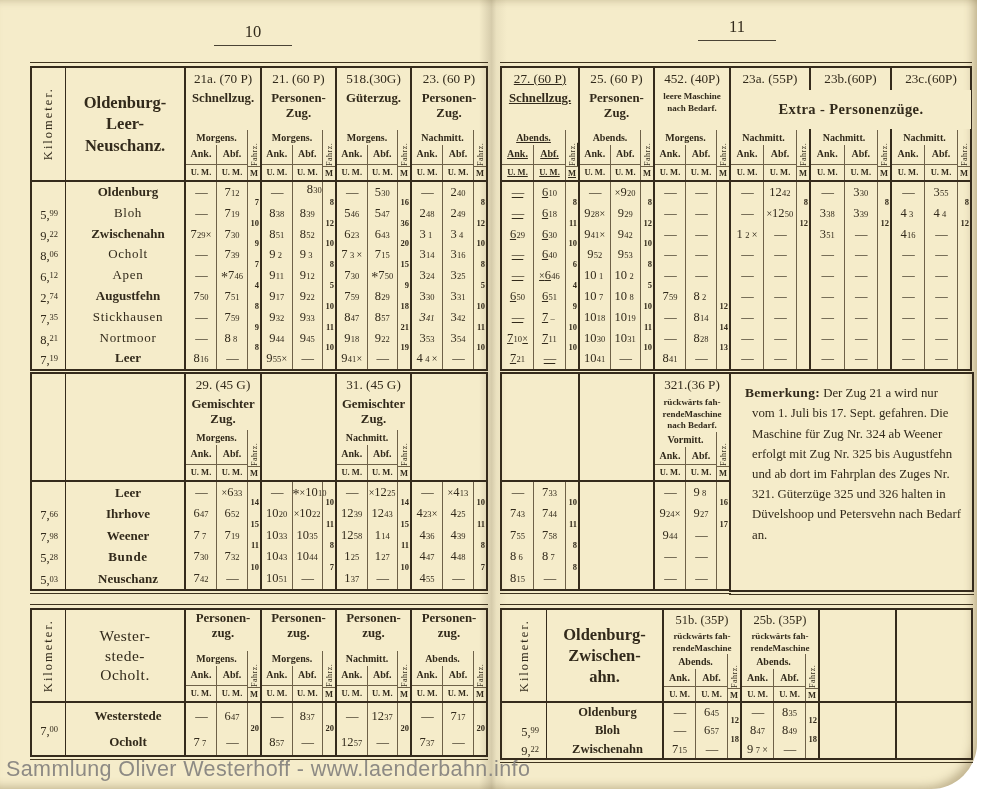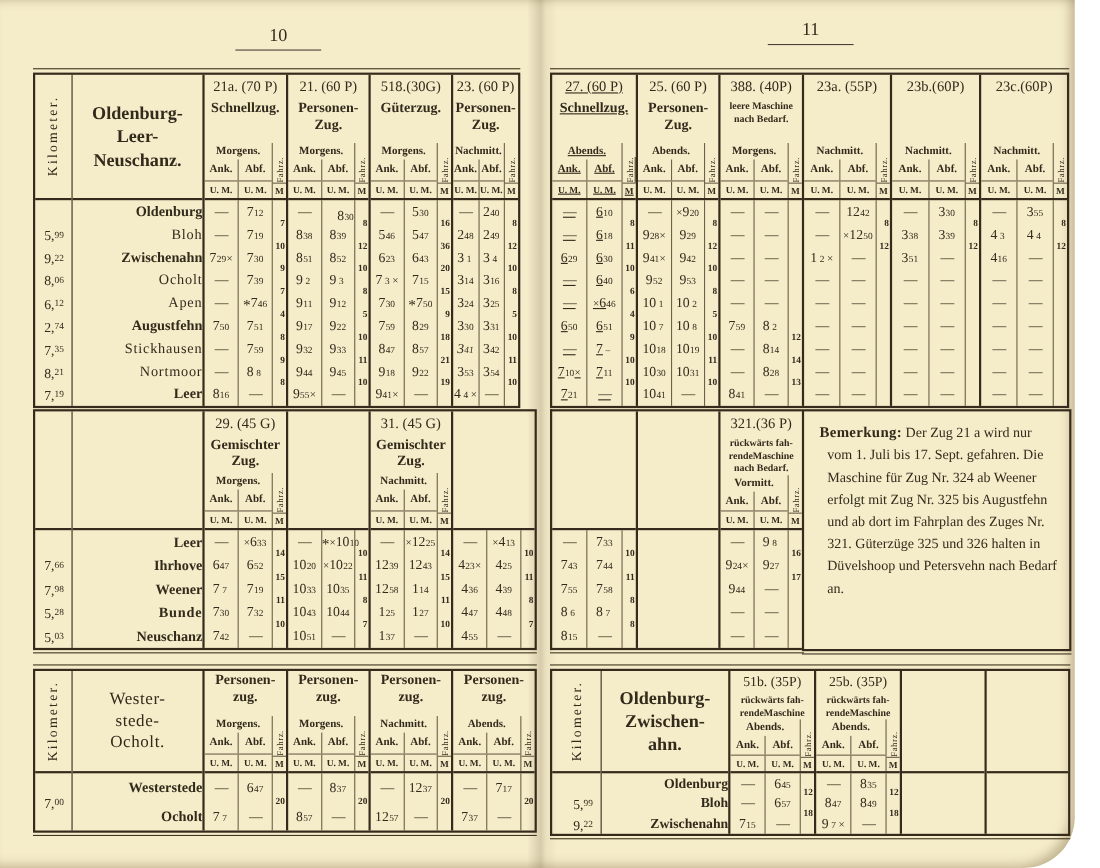--- a/index.html
+++ b/index.html
@@ -56,21 +56,21 @@
   .fzv{position:absolute;right:1px;font-size:8.5px;font-weight:600;line-height:13px;}
   .cell{text-align:center;white-space:nowrap;overflow:visible;font-size:12.5px;}
   .hh{font-size:12.5px;}
   .mm{font-size:8.5px;display:inline-block;min-width:9px;text-align:center;}
   .dash{letter-spacing:-1px;}
   .x{font-size:10px;}
   .st{font-size:14px;vertical-align:-3px;}
   .kmcell{text-align:right;padding-right:7px;box-sizing:border-box;white-space:nowrap;}
   .kint{font-size:12.5px;}
   .kdec{font-size:8.5px;vertical-align:2.5px;}
-  .scell{text-align:right;padding-left:6px;font-size:13px;white-space:nowrap;overflow:hidden;box-sizing:border-box;}
+  .scell{text-align:center;padding-left:6px;font-size:13px;white-space:nowrap;overflow:hidden;box-sizing:border-box;}
   .scell.bold{font-weight:bold;}
   .scell.reg{letter-spacing:.7px;}
   .compact .scell{font-size:12.5px;}
   .compact .train{height:20px;line-height:20px;font-size:12.5px;}
 
   .banner{position:absolute;left:731px;top:90px;width:240px;height:39px;z-index:3;background:#f5ecca;
           display:flex;align-items:center;justify-content:center;font-weight:bold;font-size:14.5px;letter-spacing:.4px;}
   .bem{position:absolute;left:729px;top:372px;width:245px;height:220px;z-index:2;box-sizing:border-box;
        border:2.3px solid #352b1c;padding:8px 10px 0 14px;font-size:12.8px;line-height:1.58;}
   .bem::after{content:"";position:absolute;left:-2px;right:-2px;bottom:-5px;border-bottom:1.4px solid #40351f;}
@@ -216,21 +216,21 @@
             <div class="cell" style="line-height: 20.8px; height: 20.8px;"><span class="hh">8</span><span class="mm">38</span></div>
             <div class="cell" style="line-height: 20.8px; height: 20.8px;"><span class="hh">8</span><span class="mm">51</span></div>
             <div class="cell" style="line-height: 20.8px; height: 20.8px;"><span class="hh">9</span><span class="mm">2</span></div>
             <div class="cell" style="line-height: 20.8px; height: 20.8px;"><span class="hh">9</span><span class="mm">11</span></div>
             <div class="cell" style="line-height: 20.8px; height: 20.8px;"><span class="hh">9</span><span class="mm">17</span></div>
             <div class="cell" style="line-height: 20.8px; height: 20.8px;"><span class="hh">9</span><span class="mm">32</span></div>
             <div class="cell" style="line-height: 20.8px; height: 20.8px;"><span class="hh">9</span><span class="mm">44</span></div>
             <div class="cell" style="line-height: 20.8px; height: 20.8px;"><span class="hh">9</span><span class="mm">55</span><span class="x">×</span></div>
           </div>
           <div class="bcol b">
-            <div class="cell" style="line-height: 29px; height: 20.8px; padding-left: 14px;"><span class="hh">8</span><span class="mm">30</span></div>
+            <div class="cell" style="line-height: 14px; height: 20.8px; padding-left: 14px;"><span class="hh">8</span><span class="mm">30</span></div>
             <div class="cell" style="line-height: 20.8px; height: 20.8px;"><span class="hh">8</span><span class="mm">39</span></div>
             <div class="cell" style="line-height: 20.8px; height: 20.8px;"><span class="hh">8</span><span class="mm">52</span></div>
             <div class="cell" style="line-height: 20.8px; height: 20.8px;"><span class="hh">9</span><span class="mm">3</span></div>
             <div class="cell" style="line-height: 20.8px; height: 20.8px;"><span class="hh">9</span><span class="mm">12</span></div>
             <div class="cell" style="line-height: 20.8px; height: 20.8px;"><span class="hh">9</span><span class="mm">22</span></div>
             <div class="cell" style="line-height: 20.8px; height: 20.8px;"><span class="hh">9</span><span class="mm">33</span></div>
             <div class="cell" style="line-height: 20.8px; height: 20.8px;"><span class="hh">9</span><span class="mm">45</span></div>
             <div class="cell" style="line-height: 20.8px; height: 20.8px;"><span class="dash">—</span></div>
           </div>
           <div class="fzbody">
@@ -298,21 +298,21 @@
             <div class="fzv" style="top: 34.6px;">36</div>
             <div class="fzv" style="top: 55.4px;">20</div>
             <div class="fzv" style="top: 76.2px;">15</div>
             <div class="fzv" style="top: 97px;">9</div>
             <div class="fzv" style="top: 117.8px;">18</div>
             <div class="fzv" style="top: 138.6px;">21</div>
             <div class="fzv" style="top: 159.4px;">19</div>
           </div>
         </div>
       </div>
-      <div class="gcol" style="width: 61px;">
+      <div class="gcol" style="width: 76px;">
         <div class="ghead" style="height: 114px;">
           <div class="train">23. (60 P)</div>
           <div class="type">
             <div>Personen-</div>
             <div>Zug.</div>
           </div>
           <div class="spacer"></div>
           <div class="pblock">
             <div class="pleft">
               <div class="period">Nachmitt.</div>
@@ -838,21 +838,21 @@
             <div class="fzv" style="top: 76.2px;">8</div>
             <div class="fzv" style="top: 97px;">5</div>
             <div class="fzv" style="top: 117.8px;">10</div>
             <div class="fzv" style="top: 138.6px;">11</div>
             <div class="fzv" style="top: 159.4px;">10</div>
           </div>
         </div>
       </div>
       <div class="gcol" style="width: 76px;">
         <div class="ghead" style="height: 114px;">
-          <div class="train">388. (40P)</div>
+          <div class="train">452. (40P)</div>
           <div class="type small">
             <div>leere Maschine</div>
             <div>nach Bedarf.</div>
           </div>
           <div class="spacer"></div>
           <div class="pblock">
             <div class="pleft">
               <div class="period">Morgens.</div>
               <div class="aarow">
                 <div class="acell">Ank.</div>
@@ -1294,18 +1294,20 @@
           <div class="bcol b">
             <div class="cell" style="line-height: 18.3px; height: 18.3px;"></div>
             <div class="cell" style="line-height: 18.3px; height: 18.3px;"></div>
             <div class="cell" style="line-height: 18.3px; height: 18.3px;"></div>
           </div>
           <div class="fzbody"></div>
         </div>
       </div>
     </div>
 
+  <div class="banner">Extra - Personenzüge.</div>
 
   <div class="bem">
     <p><span class="lbl">Bemerkung:</span> <span>Der Zug 21 a wird nur vom 1. Juli bis 17. Sept. gefahren. Die Maschine für Zug Nr. 324 ab Weener erfolgt mit Zug Nr. 325 bis Augustfehn und ab dort im Fahrplan des Zuges Nr. 321. Güterzüge 325 und 326 halten in Düvelshoop und Petersvehn nach Bedarf an.</span></p>
   </div>
 
+  <div class="footer">Sammlung Oliver Westerhoff - www.laenderbahn.info</div>
 </div>
 
 </body></html>

